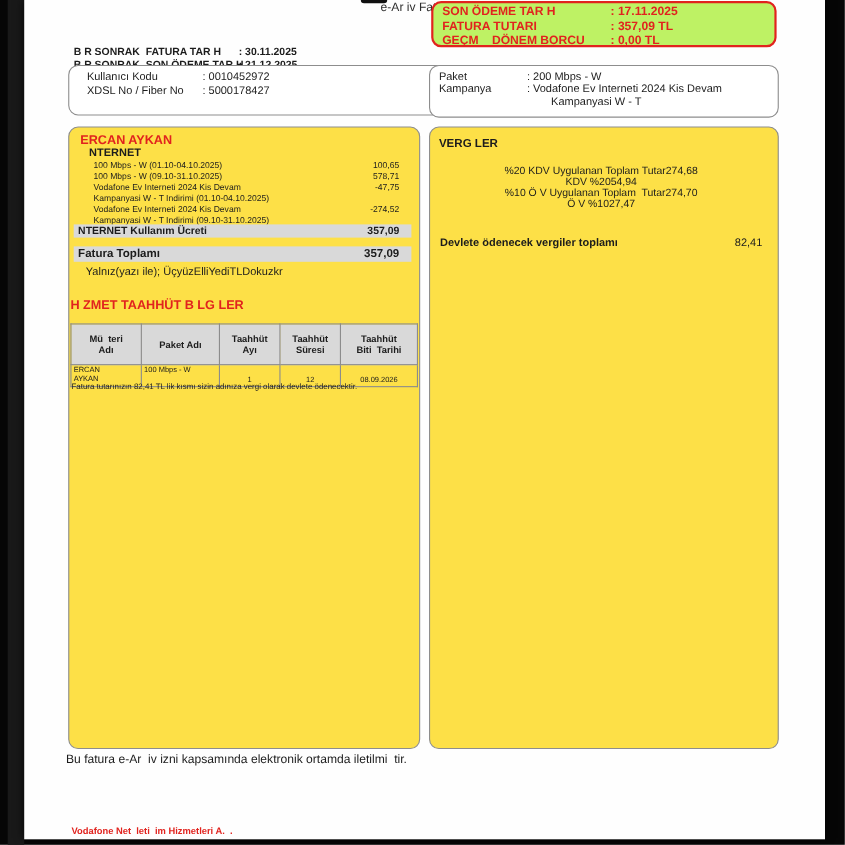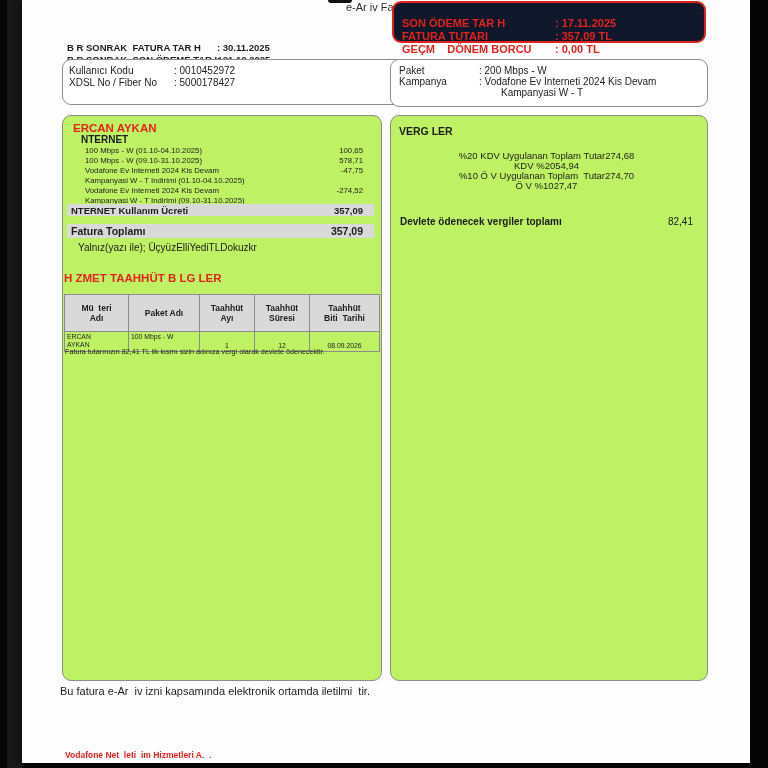--- a/index.html
+++ b/index.html
@@ -31,34 +31,34 @@
   .doc-label{left:283px;top:1px;font-size:11px;color:#2e2e2e;margin-left:41px;}
   .logo-remnant{left:306px;top:0;width:24px;height:3px;background:#101010;border-radius:0 0 3px 3px;}
   .hdr-block{left:45px;top:42px;font-size:9.5px;font-weight:bold;line-height:11.6px;}
   .hdr-block .lbl{display:inline-block;width:150px;}
 
   
   .red-box{
     left:370px;top:1px;width:314px;height:42px;
     border:2.5px solid var(--accent-red);border-radius:9px;
     color:var(--accent-red);font-weight:bold;font-size:11px;line-height:12.9px;
-    padding:14px 0 0 8px;background:#0f172a;
+    padding:2px 0 0 8px;background:#bef264;
   }
   .red-box .lbl{display:inline-block;width:153px;}
 
   
   .info-box{border:1.6px solid var(--border-gray);border-radius:9px;background:#fff;font-size:10px;}
-  .account-box{left:40px;top:59px;width:352px;height:46px;padding:5px 0 0 6px;line-height:11.5px;}
+  .account-box{left:40px;top:59px;width:352px;height:46px;padding:5px 0 0 16px;line-height:11.5px;}
   .account-box .lbl{display:inline-block;width:105px;}
   .package-box{left:368px;top:59px;width:318px;height:48px;padding:5px 0 0 8px;line-height:11px;}
   .package-box .lbl{display:inline-block;width:80px;vertical-align:top;}
   .package-box .indent2{padding-left:22px;}
 
   
-  .main-box{border:1.6px solid var(--border-gray);border-radius:9px;background:#bef264;}
+  .main-box{border:1.6px solid var(--border-gray);border-radius:9px;background:#fde047;}
   .charges-box{left:40px;top:115px;width:320px;height:566px;}
   .taxes-box{left:368px;top:115px;width:318px;height:566px;}
 
   .customer-name{left:10px;top:6px;font-size:11.5px;font-weight:bold;color:var(--accent-red);}
   .section-title{left:18px;top:18px;font-size:10px;font-weight:bold;}
   .items{left:22px;top:30px;width:278px;font-size:7.8px;line-height:10px;}
   .item-row{display:flex;justify-content:space-between;}
   .band{
     background:var(--band-gray);display:flex;justify-content:space-between;align-items:center;
     font-weight:bold;padding:0 11px 0 4px;

